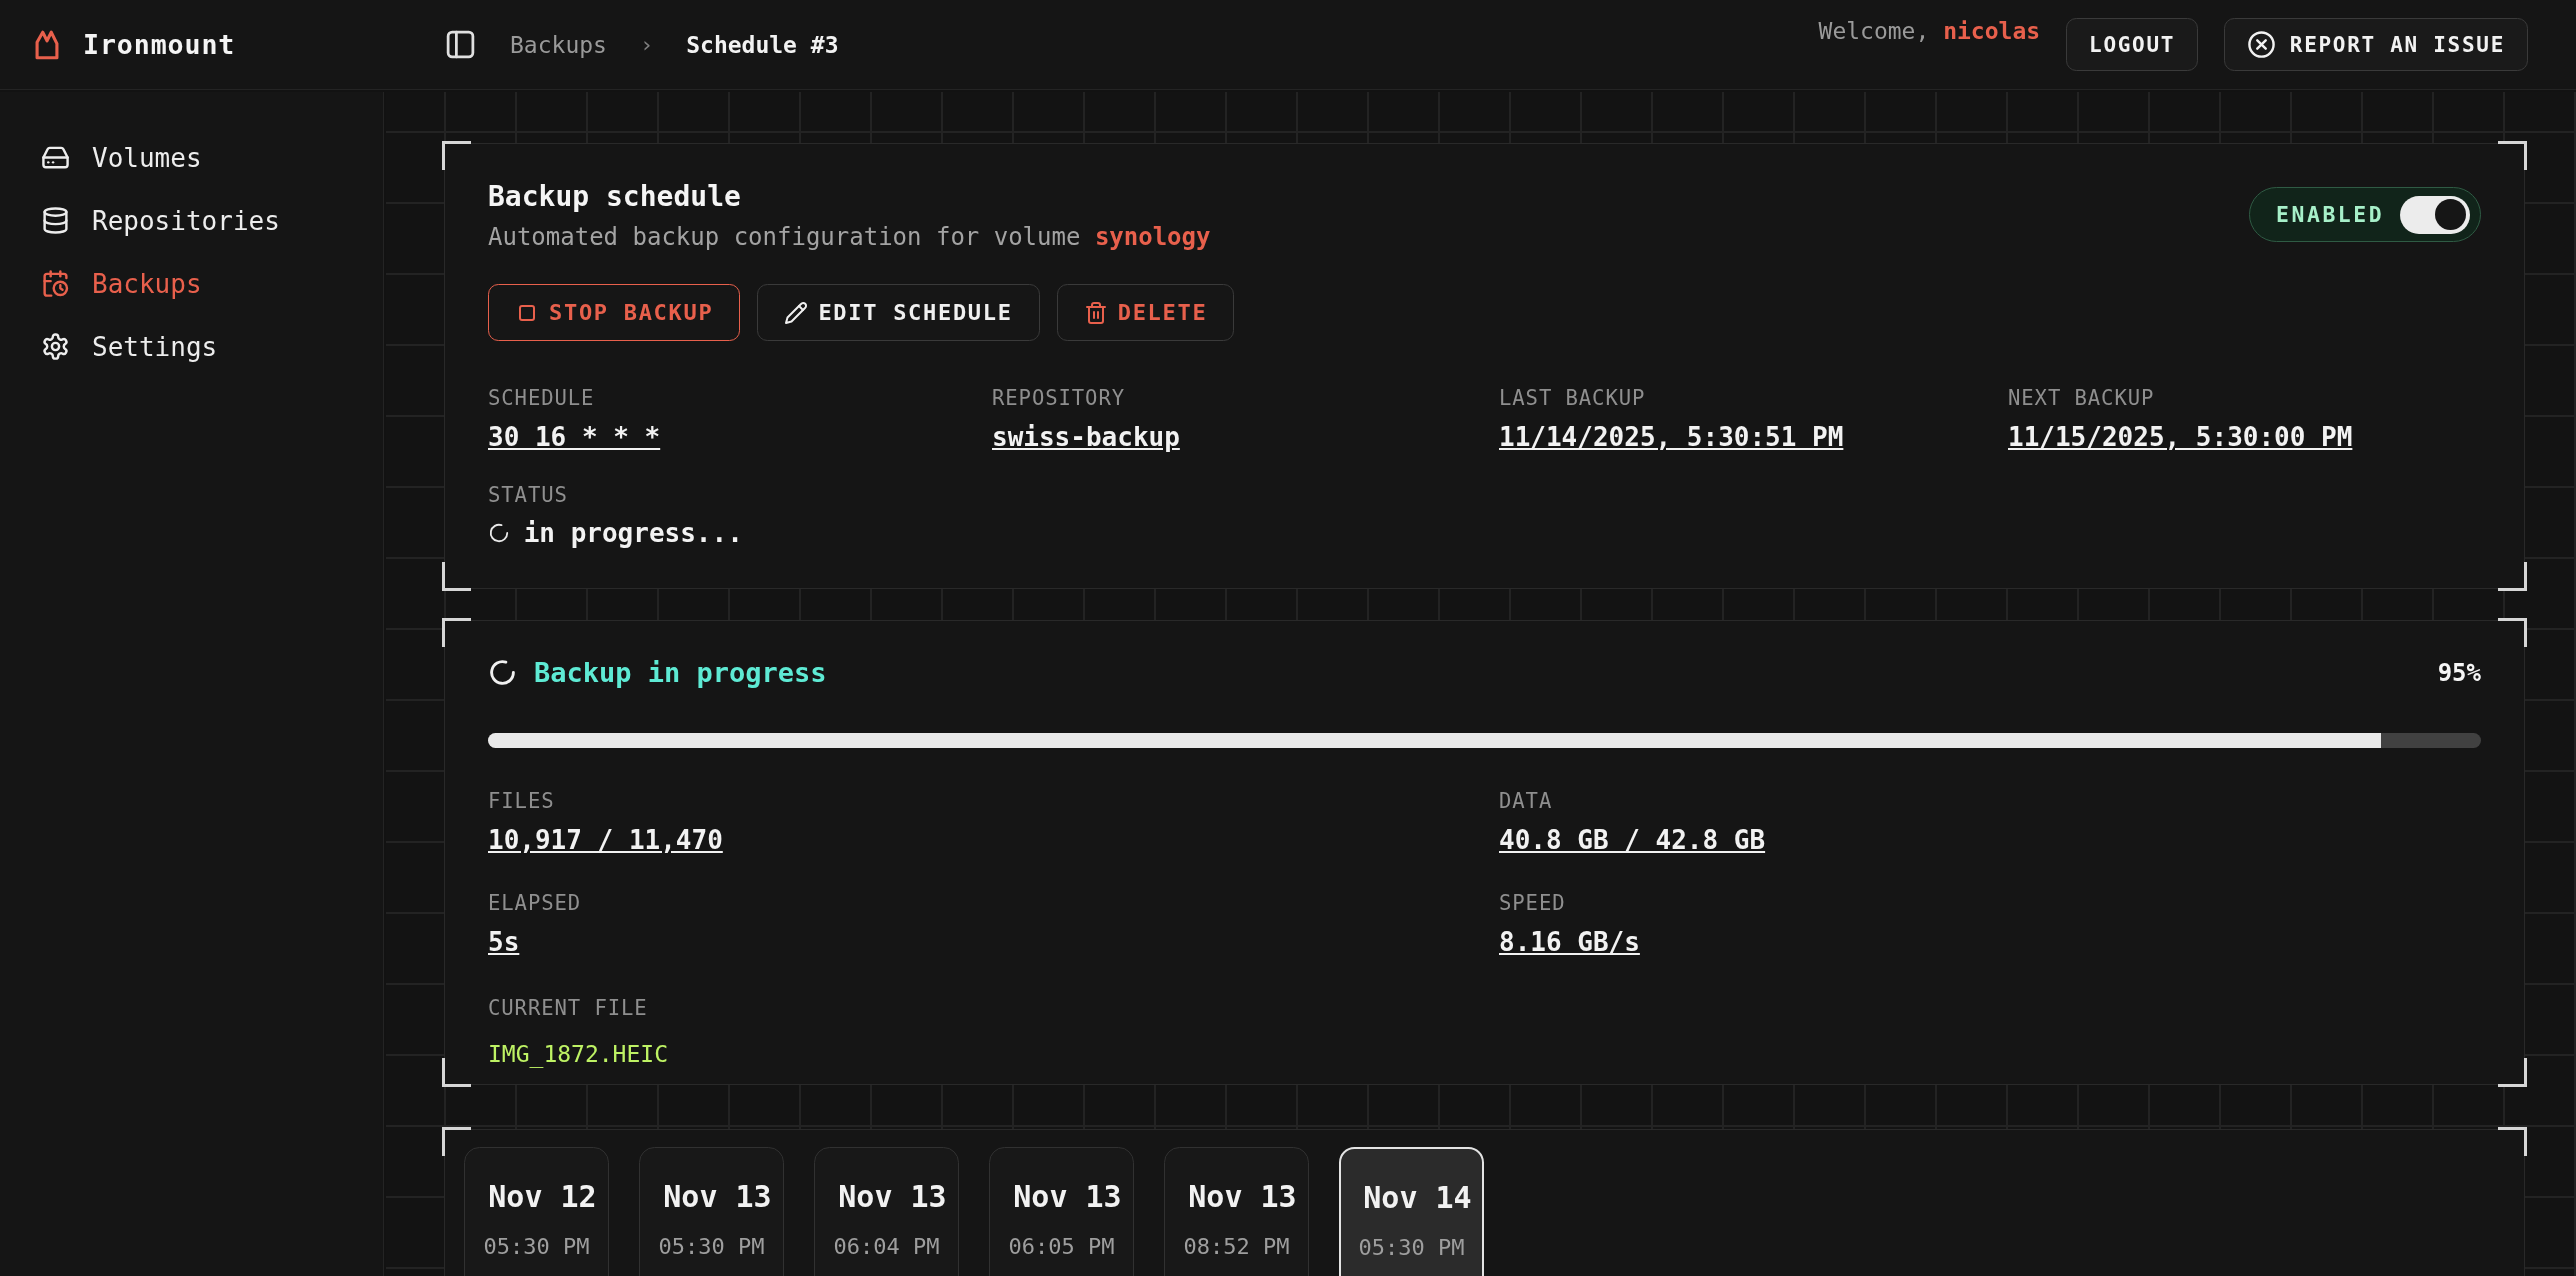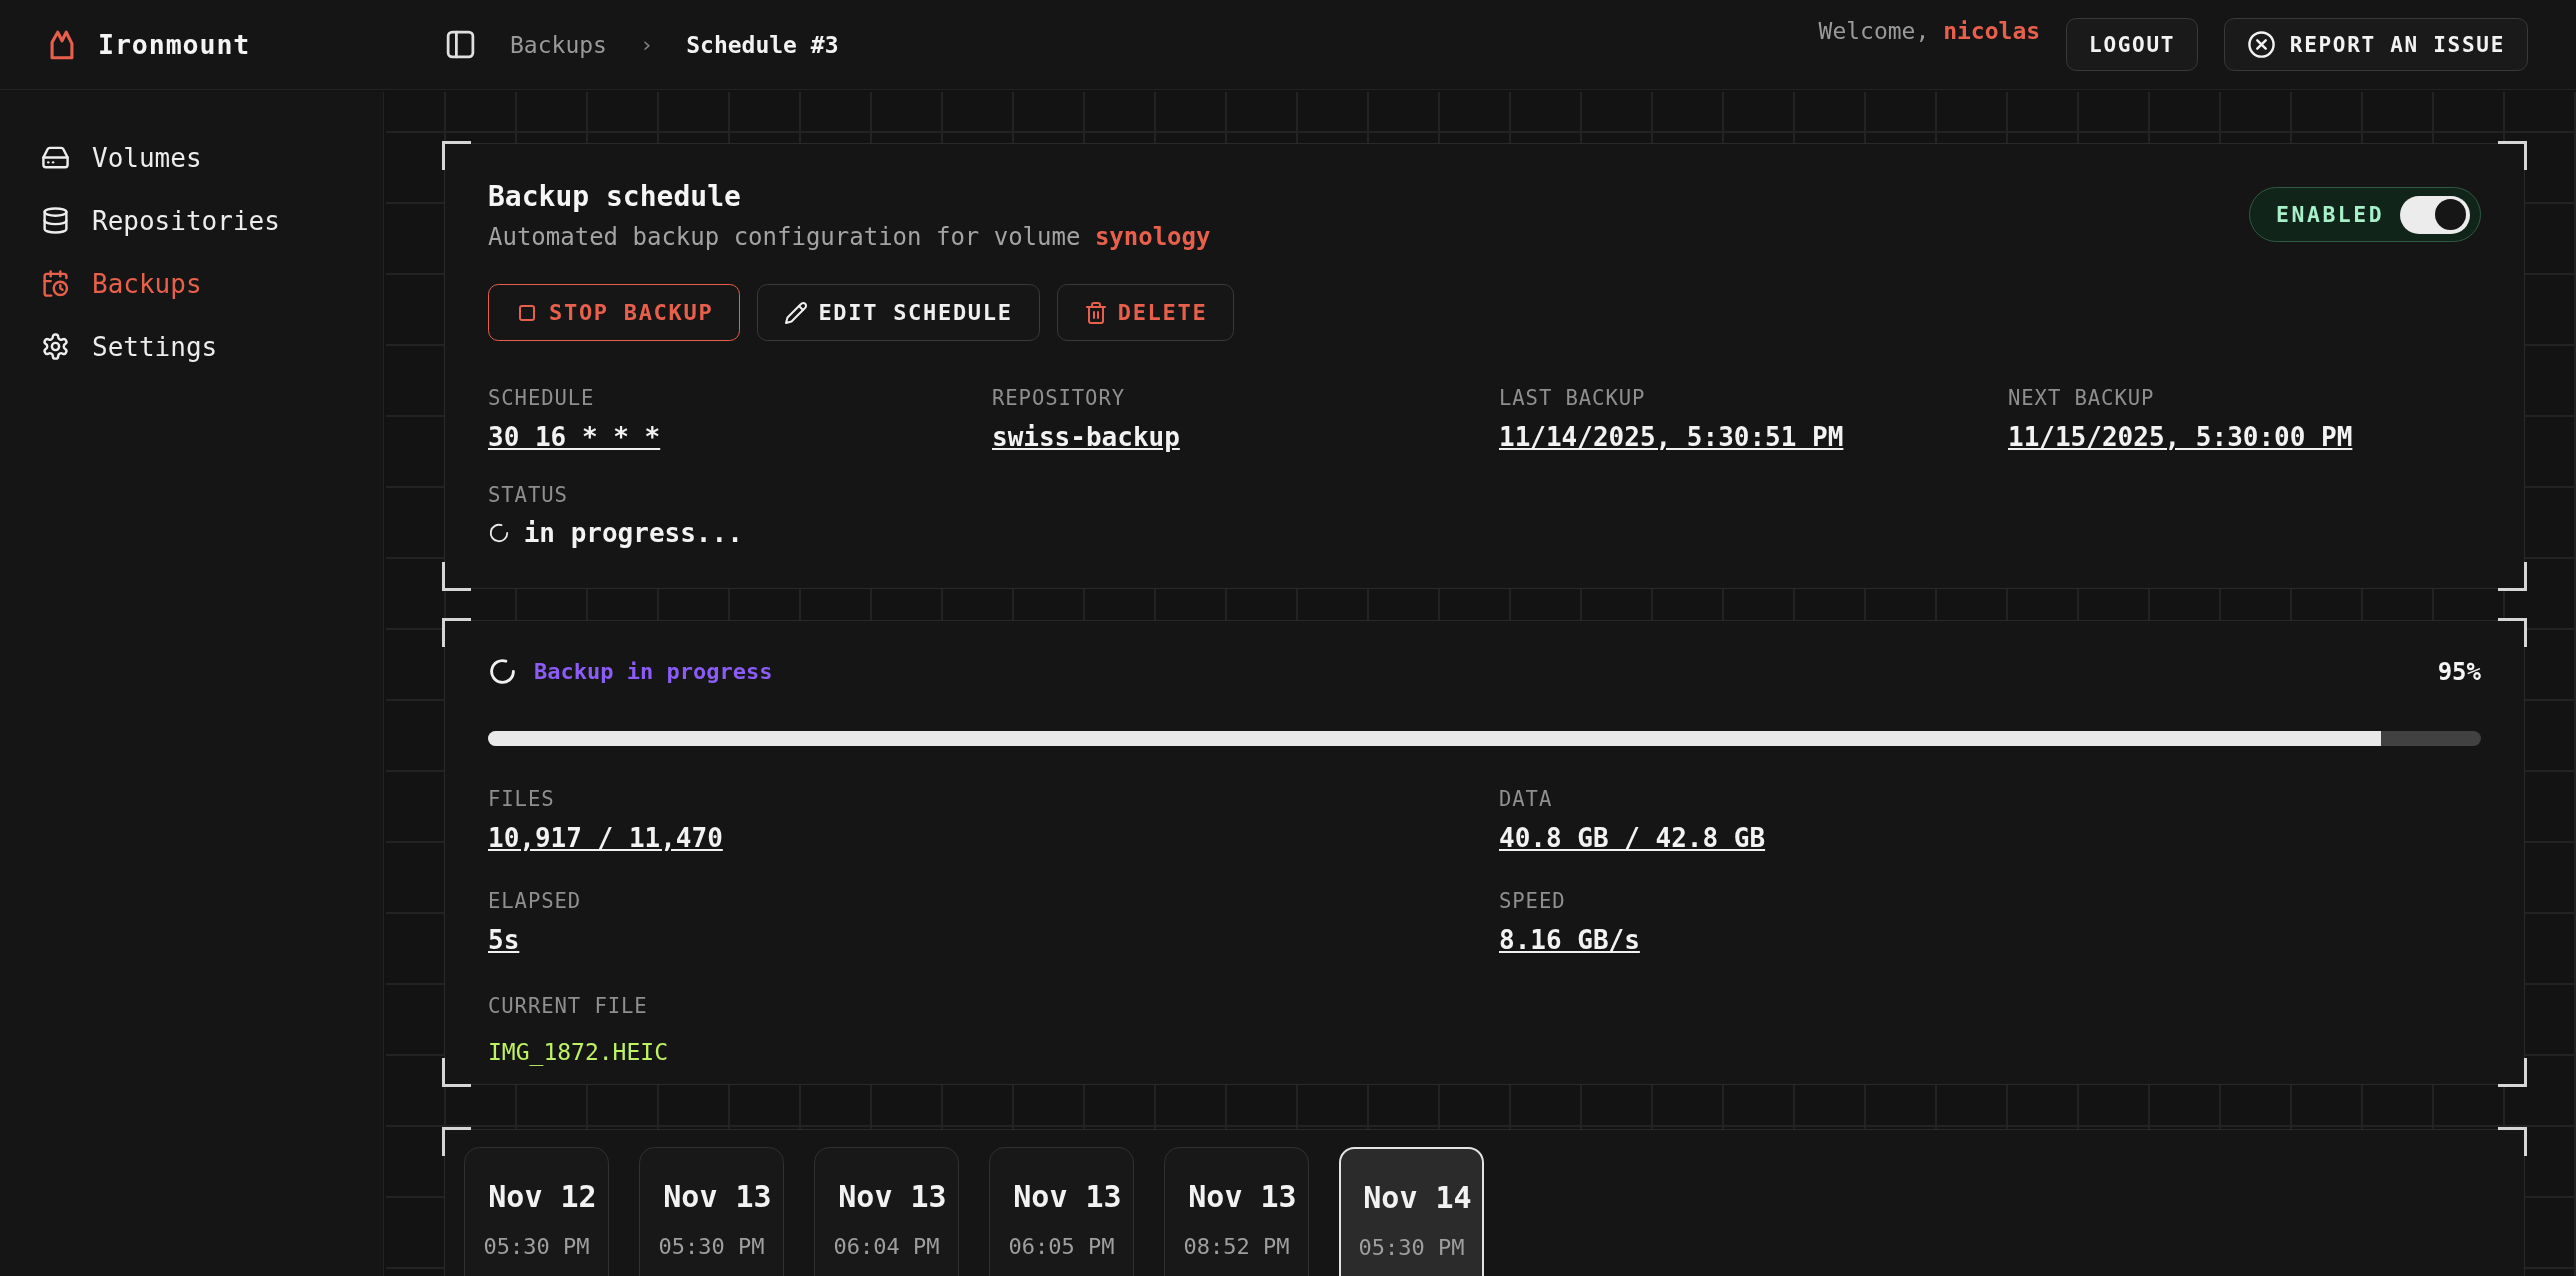--- a/index.html
+++ b/index.html
@@ -11,21 +11,21 @@
     position:relative;
   }
   svg { display:block; }
 
   
   .header {
     position:absolute; top:0; left:0; width:2576px; height:90px;
     background:#151515; border-bottom:1.7px solid #242424;
     display:flex; align-items:center; z-index:5;
   }
-  .brand { width:384px; padding-left:45px; display:flex; align-items:center; gap:19px; }
+  .brand { width:384px; padding-left:30px; display:flex; align-items:center; gap:19px; }
   .brand-name { font-size:26.6px; font-weight:bold; color:#f4f4f4; letter-spacing:0.9px; }
   .crumbs { display:flex; align-items:center; gap:33px; margin-left:60px; }
   .crumb-section { font-size:23px; color:#9a9a9a; }
   .crumb-sep { font-size:22px; color:#7f7f7f; }
   .crumb-current { font-size:23px; font-weight:bold; color:#f2f2f2; }
   .header-right { margin-left:auto; display:flex; align-items:flex-start; gap:26px; padding-right:48px; }
   .welcome { font-size:23px; color:#9a9a9a; }
   .welcome-user { color:#e8604c; font-weight:bold; }
   .hbtn {
     height:53px; padding:0 22px; border:1.7px solid #3a3a3a; border-radius:10.3px;
@@ -96,21 +96,21 @@
   .field-label { font-size:20.6px; color:#8f8f8f; letter-spacing:0.9px; }
   .field-value { margin-top:12px; font-size:26px; font-weight:bold; color:#f2f2f2;text-decoration:underline; }
   .status-block { margin-top:31px; }
   .status-row { margin-top:10.3px; display:flex; align-items:center; gap:13.7px; }
   .status-text { font-size:26px; font-weight:bold; color:#f2f2f2; }
 
   
   .card-progress { left:444px; top:620px; width:2081px; height:465px; padding:36px 43px; }
   .prog-head { display:flex; align-items:center; justify-content:space-between; }
   .prog-title-wrap { display:flex; align-items:center; gap:17px; }
-  .prog-title { font-size:22px; font-weight:bold; color:#8b5cf6; }
+  .prog-title { font-size:27px; font-weight:bold; color:#5eead4; }
   .prog-pct { font-size:24px; font-weight:bold; color:#f5f5f5; }
   .track { margin-top:45px; height:14.6px; background:#414141; border-radius:8.6px; overflow:hidden; }
   .fill { height:100%; background:#e9e9e9; }
   .stats { display:grid; grid-template-columns:1011px 1fr; row-gap:36px; margin-top:41px; }
   .current-file { margin-top:39px; }
   .cf-value { margin-top:21px; font-size:23px; color:#bef264; }
 
   
   .card-snaps { left:444px; top:1129px; width:2081px; height:309px; padding:17px 19px; }
   .snap-row { display:flex; gap:30px; }

